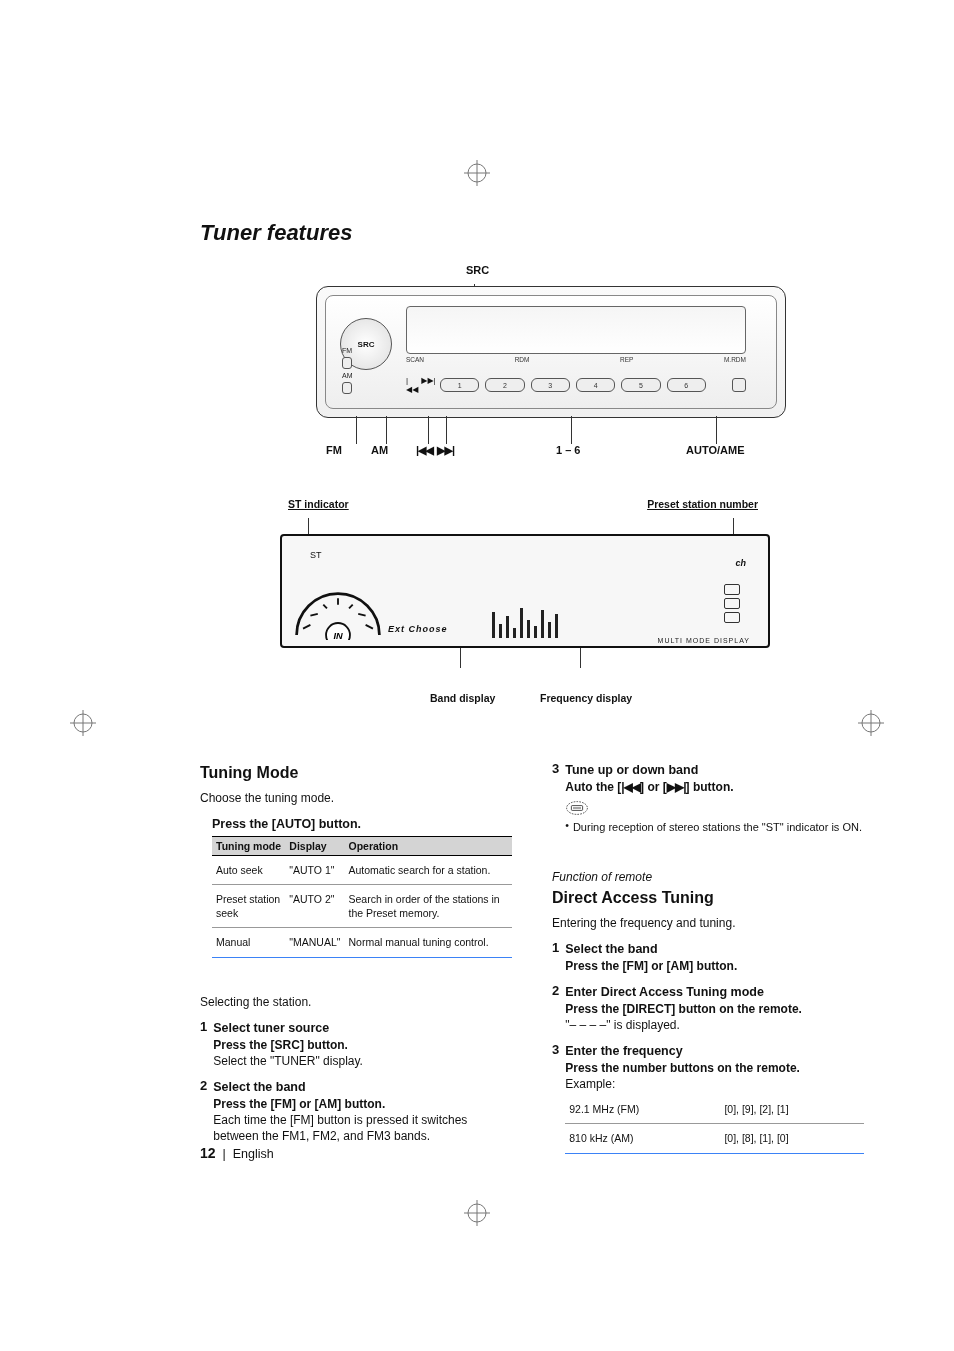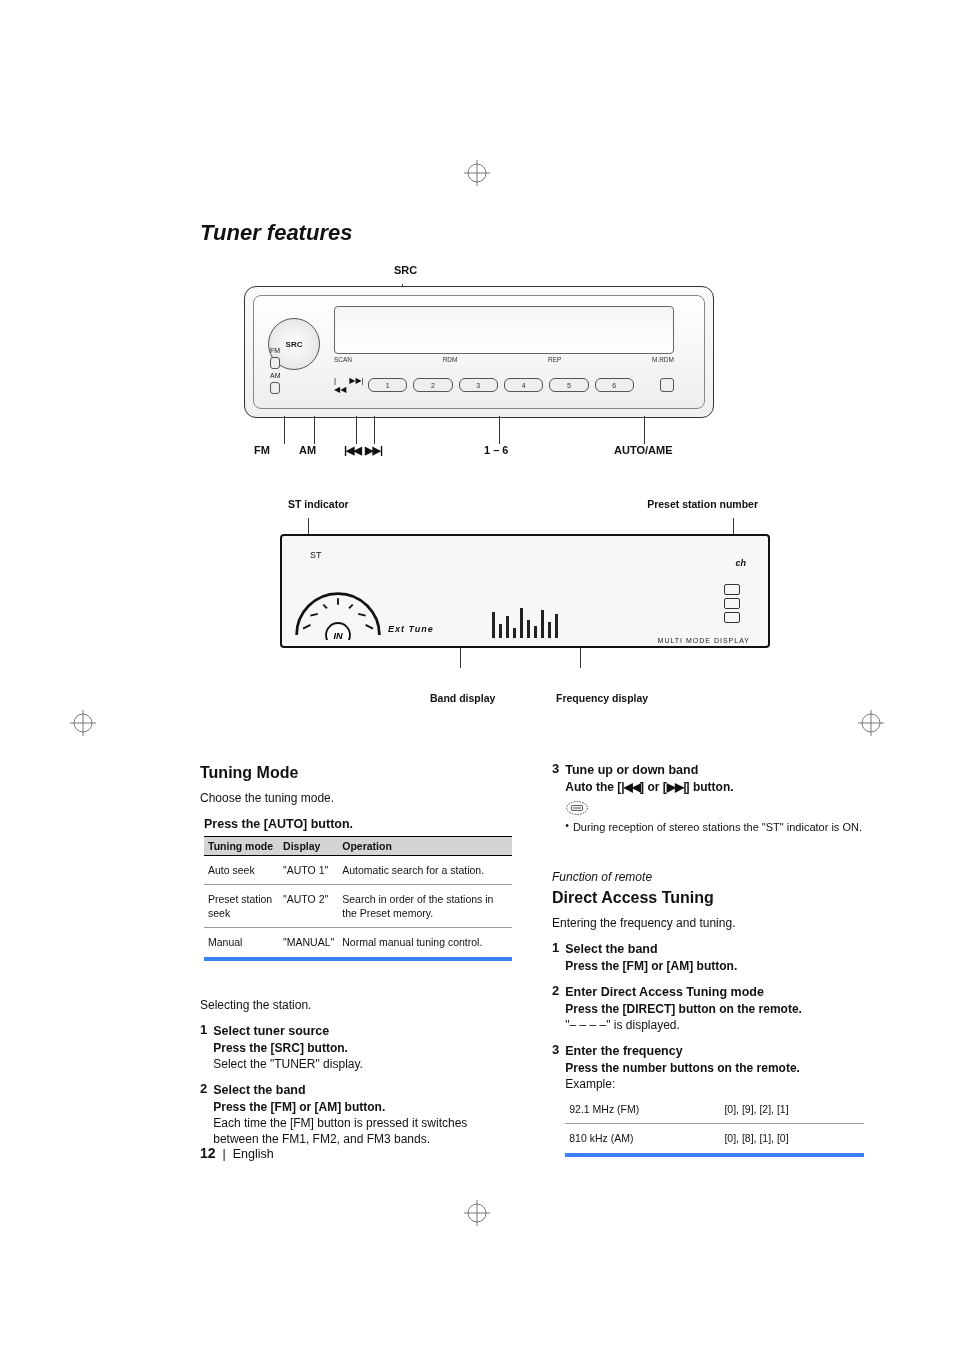--- a/index.html
+++ b/index.html
@@ -31,21 +31,21 @@
 
   .section-title {
     font-size: 22px;
     font-style: italic;
     font-weight: bold;
     margin: 0 0 18px 0;
   }
 
   
   .illust-area {
-    margin: 10px 0 10px 44px;
+    margin: 10px 0 10px 116px;
     width: 470px;
     position: relative;
   }
   .top-labels {
     position: relative;
     height: 22px;
     font-size: 11px;
     font-weight: bold;
   }
   .top-labels span { position: absolute; }
@@ -109,21 +109,21 @@
   .leader-lines-top, .leader-lines-bottom { position:absolute; left:0; right:0; pointer-events:none; }
   .leader-lines-top { top:20px; height:24px; }
   .leader-lines-bottom { top:152px; height:30px; }
   .leader { position:absolute; width:1px; background:#333; }
 
   
   .lcd-wrap { margin: 28px 0 0 80px; width: 490px; }
   .lcd-labels-top {
     position: relative; height: 20px; font-size: 10.5px; font-weight: bold;
   }
-  .lcd-labels-top span { position:absolute; }
+  .lcd-labels-top span { position:absolute;text-decoration:underline; }
   .lcd-box {
     border:2px solid #111; border-radius:4px; height:110px;
     background:#f7f7f7; position:relative; overflow:hidden;
   }
   .lcd-digits {
     position:absolute; left:110px; top:8px; right:30px; height:48px;
     font-family: monospace; font-size:42px; letter-spacing:6px; color:#111;
     display:flex; align-items:center; justify-content:center;
   }
   .lcd-small { position:absolute; left:28px; top:14px; font-size:9px; font-weight:normal; }
@@ -150,41 +150,41 @@
 
   
   .columns {
     display:flex; gap:40px; margin-top: 44px; font-size:12px; line-height:1.35;
   }
   .col { flex:1; }
   .h2 { font-size:16px; font-weight:bold; margin:0 0 6px; }
   .h3 { font-size:12.5px; font-weight:bold; margin:10px 0 2px; }
   .body { font-size:12px; }
   .intro { margin: 4px 0 8px; }
-  .indent { margin-left: 4px; }
+  .indent { margin-left: 12px; }
   .step-line { display:flex; gap:6px; margin-top:10px; }
   .step-num { font-size:13px; font-weight:bold; line-height:1.1; }
   .step-body { flex:1; }
   .step-title { font-weight:bold; font-size:12.5px; }
   .step-instr { font-weight:bold; font-size:12px; }
   .note { font-size:11px; }
   .fn-of-remote { font-style:italic; font-size:12px; margin-bottom:2px; }
 
   table.data {
     width: 100%; border-collapse: collapse; font-size:10.5px; margin-top:3px;
   }
   table.data th {
     text-align:left; font-weight:bold; background:#d4d4d4;
     border-top:1px solid #000; border-bottom:1px solid #000;
     padding:2px 4px;
   }
   table.data td {
     border-bottom:1px solid #999; padding:7px 4px; vertical-align:top;
   }
-  table.data.last-row-black tr:last-child td { border-bottom:4px solid #3b82f6; }
+  table.data.last-row-black tr:last-child td { border-bottom:1px solid #3b82f6; }
 
   .note-icon {
     display:inline-block; width:24px; height:16px; vertical-align:middle;
   }
   .bullet-line { display:flex; gap:4px; font-size:10.5px; margin-top:4px; }
   .bullet-dot { line-height:1; }
 
   .footer {
     position:absolute; left:200px; bottom:190px; font-size:12.5px;
   }
@@ -310,21 +310,21 @@
             <line x1="34" y1="22" x2="38" y2="26"></line>
             <line x1="50" y1="15" x2="50" y2="22"></line>
             <line x1="66" y1="22" x2="62" y2="26"></line>
             <line x1="80" y1="34" x2="72" y2="32"></line>
             <line x1="88" y1="48" x2="80" y2="44"></line>
           </g>
           <circle cx="50" cy="55" r="13" fill="#fff" stroke="#111" stroke-width="2"></circle>
           <text x="50" y="59" font-size="10" text-anchor="middle" font-weight="bold" font-style="italic">IN</text>
         </svg>
       </div>
-      <div class="lcd-ext">Ext Tune</div>
+      <div class="lcd-ext">Ext Choose</div>
       <div class="lcd-grid">
         <div class="seg" style="height:26px"></div>
           <div class="seg" style="height:14px"></div>
         <div class="seg" style="height:22px"></div>
           <div class="seg" style="height:10px"></div>
         <div class="seg" style="height:30px"></div>
           <div class="seg" style="height:18px"></div>
         <div class="seg" style="height:12px"></div>
           <div class="seg" style="height:28px"></div>
         <div class="seg" style="height:16px"></div>
@@ -336,21 +336,21 @@
         <div class="ico"></div>
       </div>
       <div class="lcd-bottom-label">MULTI MODE DISPLAY</div>
     </div>
     <div style="position:relative;height:20px">
       <div class="leader" style="position:absolute;left:180px;width:1px;height:20px;background:#333"></div>
       <div class="leader" style="position:absolute;left:300px;width:1px;height:20px;background:#333"></div>
     </div>
     <div class="lcd-under">
       <span style="left:150px">Band display</span>
-      <span style="left:276px">Frequency display</span>
+      <span style="left:260px">Frequency display</span>
     </div>
   </div>
 
   <div class="columns">
 
     <div class="col">
       <div class="h2">Tuning Mode</div>
       <div class="intro">Choose the tuning mode.</div>
       <div class="indent">
         <div class="h3">Press the [AUTO] button.</div>

